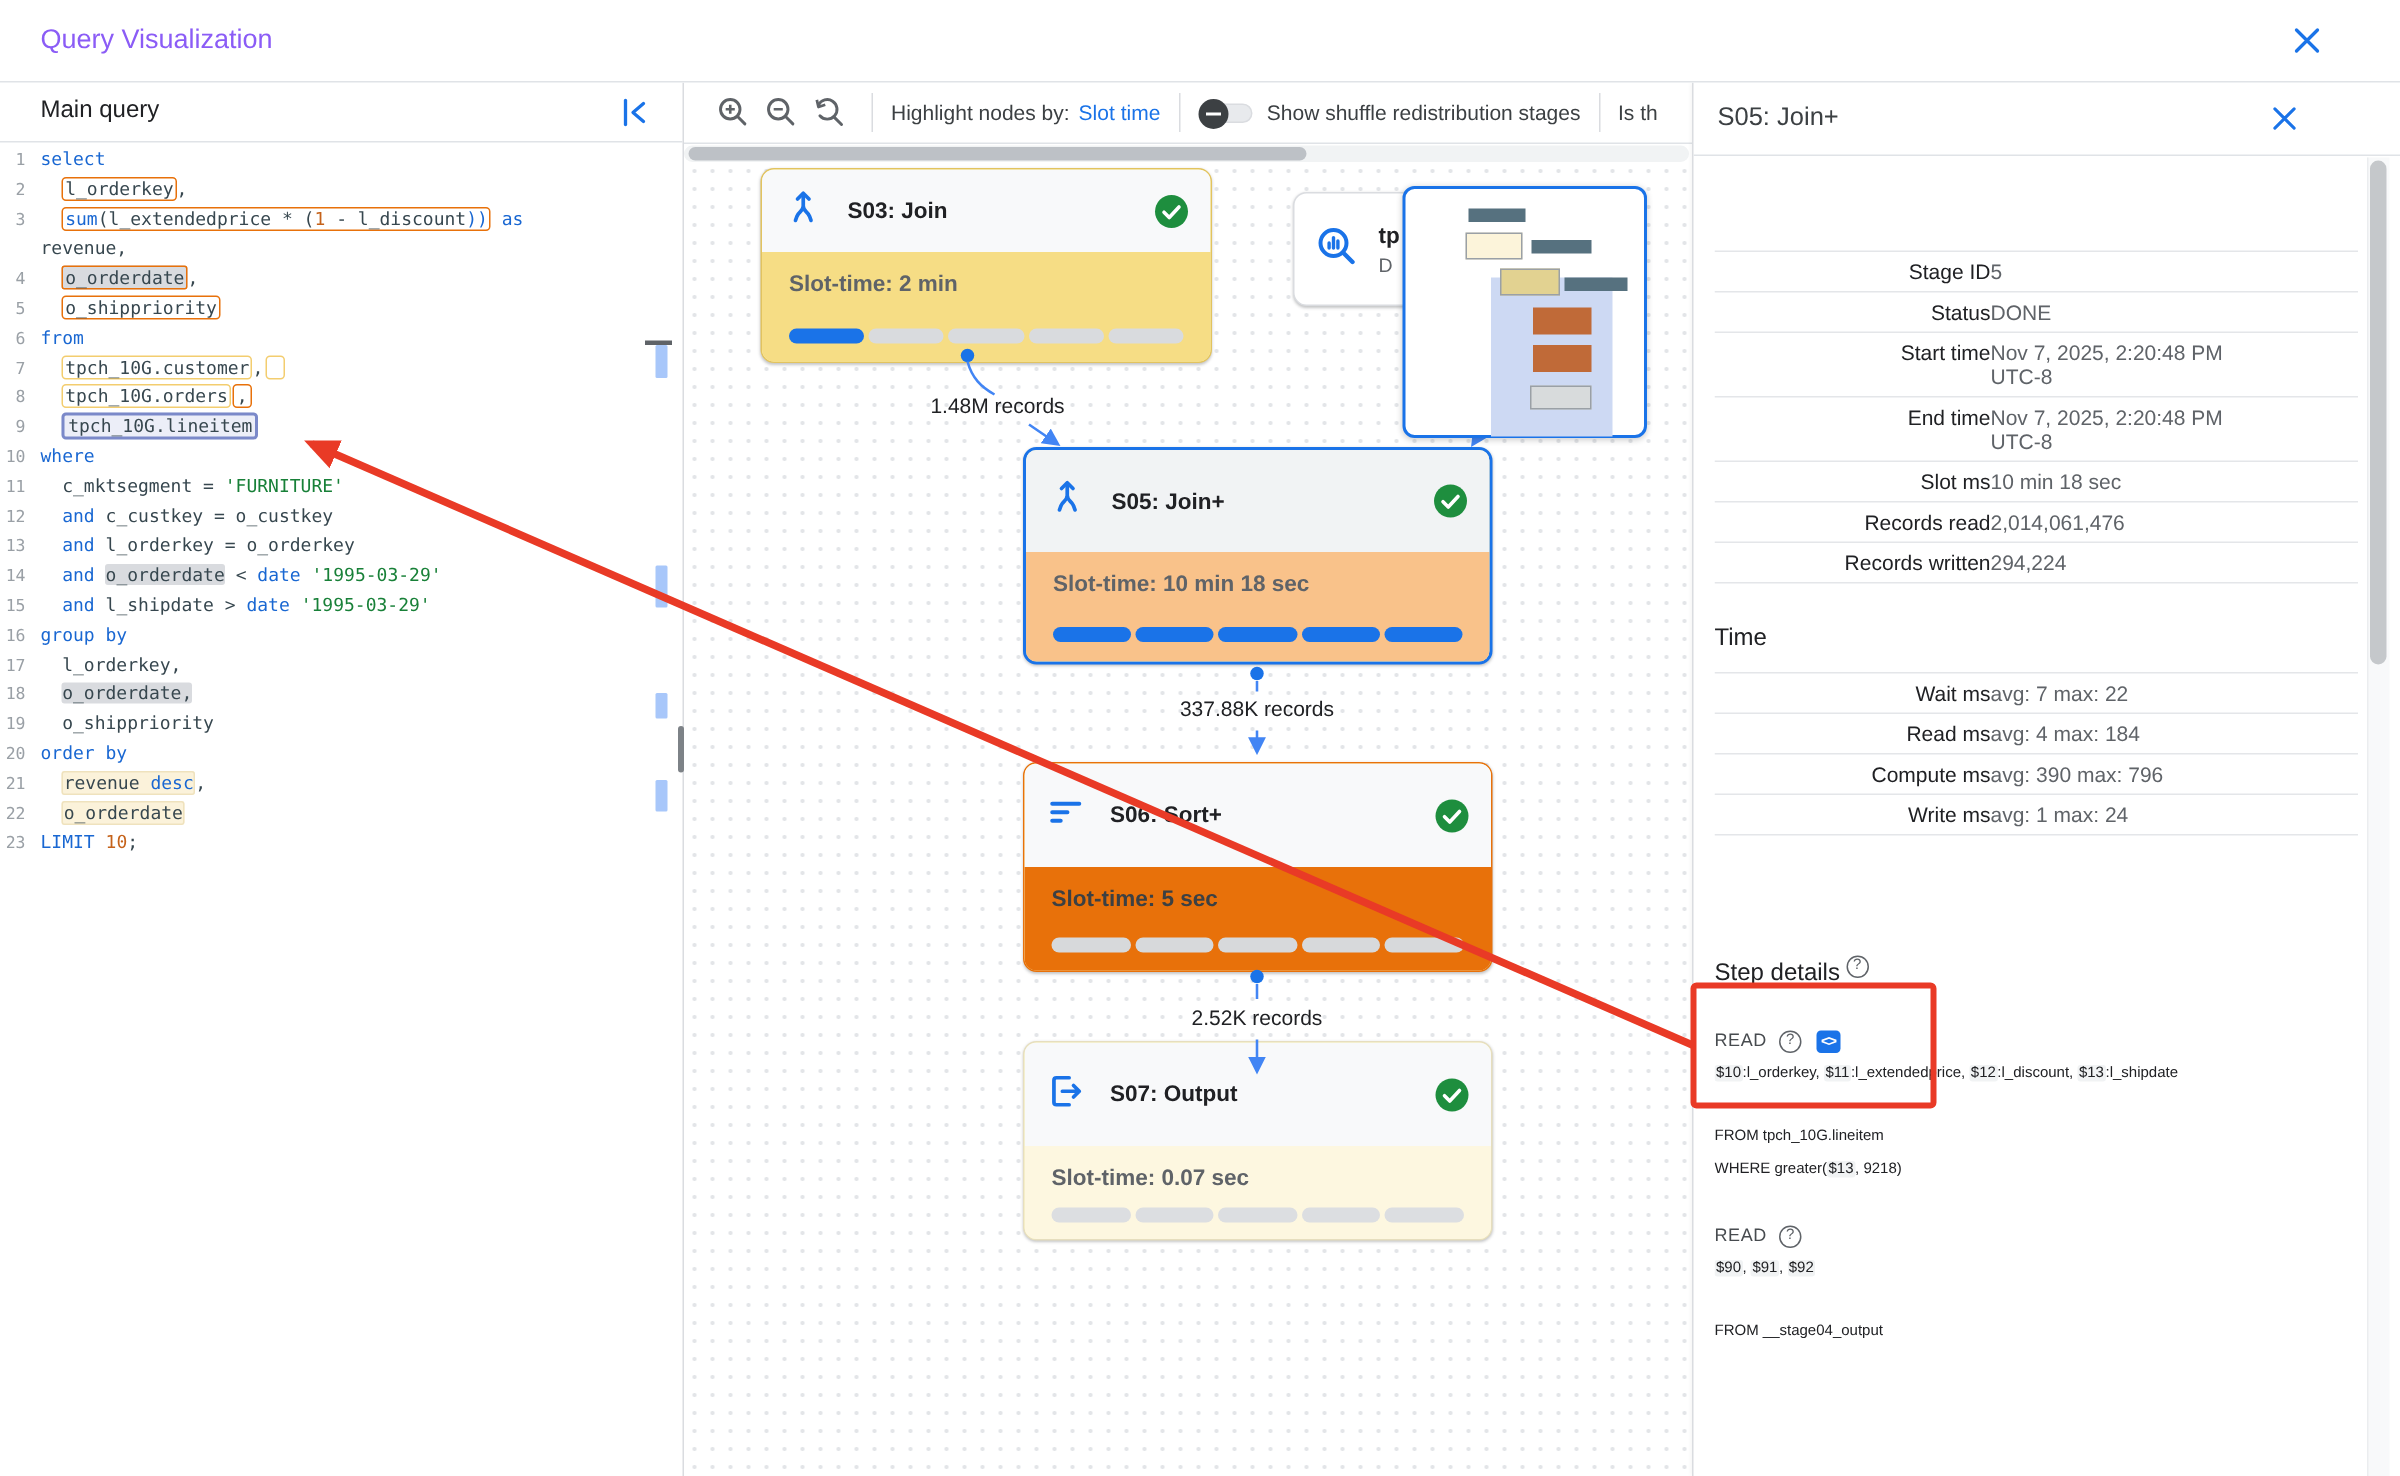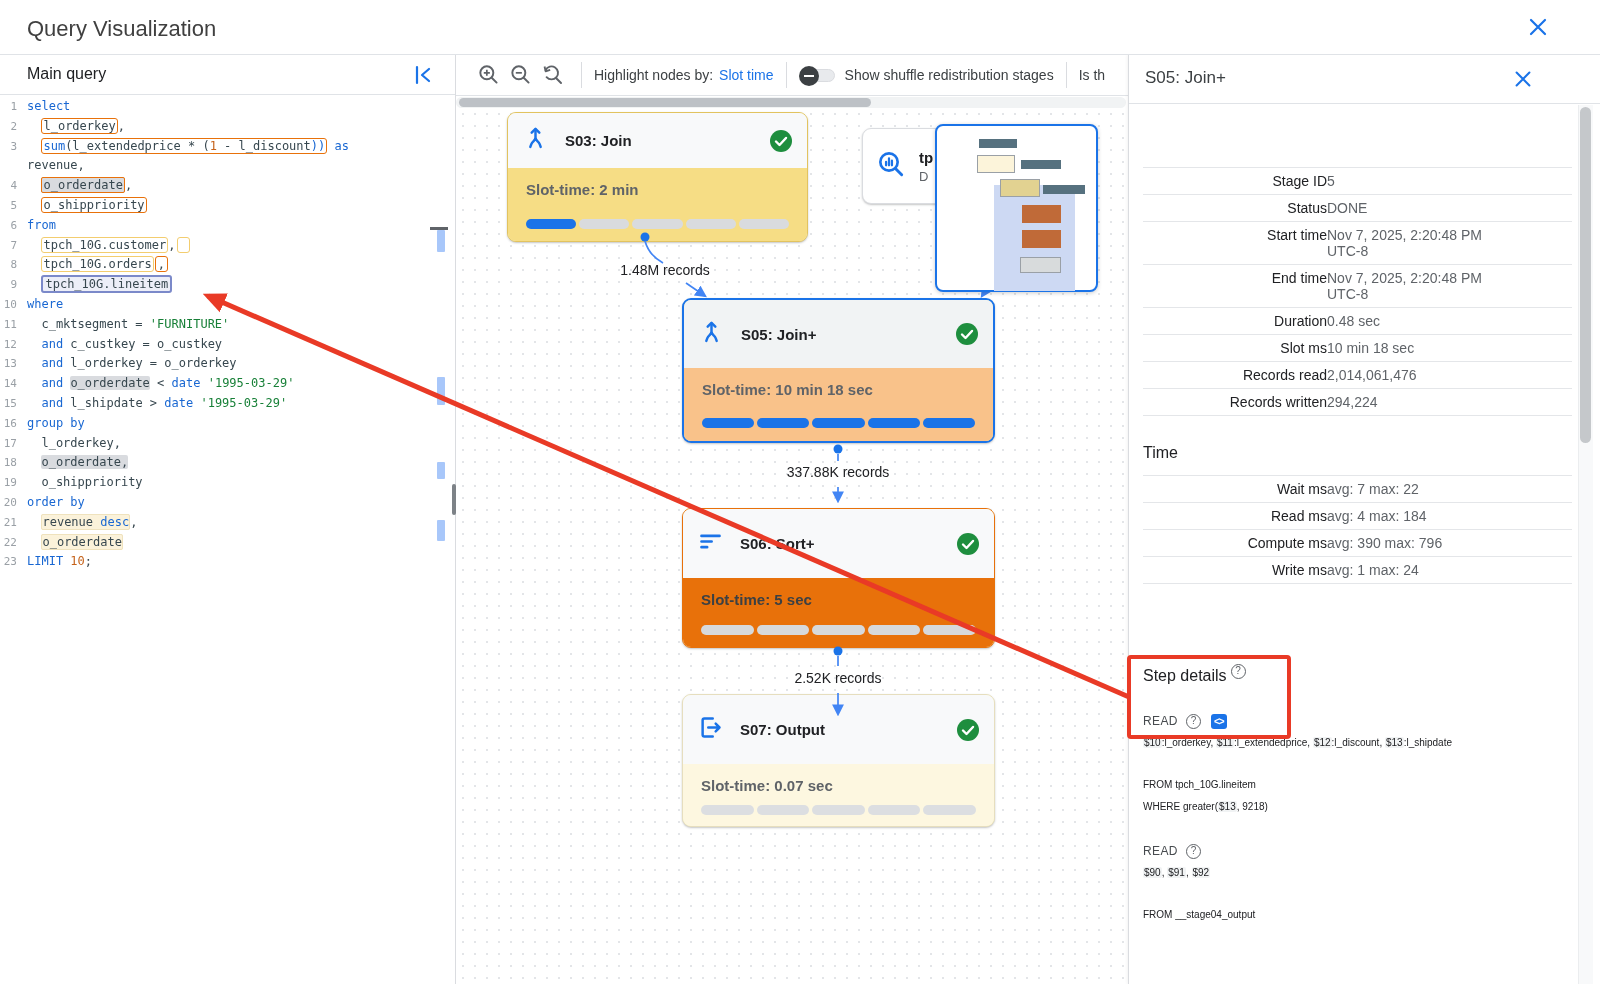--- a/index.html
+++ b/index.html
@@ -1,21 +1,21 @@
 <!DOCTYPE html>
 <html><head>
 <meta charset="utf-8">
 <style>
   * { margin:0; padding:0; box-sizing:border-box; }
   html,body { width:1600px; height:984px; }
   body { position:relative; overflow:hidden; background:#fff; font-family:"Liberation Sans",sans-serif; color:#202124; }
 
   
   .dialog-header { position:absolute; left:0; top:0; width:1600px; height:55px; background:#fff; border-bottom:1px solid #e0e3e7; z-index:20; }
-  .dialog-title { position:absolute; left:27px; top:16px; font-size:22px; color:#404040; }
+  .dialog-title { position:absolute; left:27px; top:16px; font-size:18px; color:#8b5cf6; }
   .icon-btn { background:none; border:none; cursor:pointer; padding:0; }
   .dialog-close { position:absolute; left:1526px; top:15px; width:24px; height:24px; }
 
   
   .code-panel { position:absolute; left:0; top:55px; width:456px; bottom:0; background:#fff; border-right:1px solid #dadce0; z-index:5; }
   .code-header { position:relative; height:40px; border-bottom:1px solid #e0e3e7; }
   .code-title { position:absolute; left:27px; top:10px; font-size:16px; color:#202124; }
   .collapse-btn { position:absolute; right:20px; top:8px; width:24px; height:24px; }
   #sql-lines { position:absolute; left:0; top:42px; right:0; }
   .sql-row { display:flex; height:19.8px; line-height:19.8px; font-family:"DejaVu Sans Mono",monospace; font-size:12px; white-space:pre; }
@@ -393,24 +393,20 @@
         </div>
         <div class="drow">
           <div class="dlabel">Start time</div>
           <div class="dvalue">Nov 7, 2025, 2:20:48 PM UTC-8</div>
         </div>
         <div class="drow">
           <div class="dlabel">End time</div>
           <div class="dvalue">Nov 7, 2025, 2:20:48 PM UTC-8</div>
         </div>
         <div class="drow">
-          <div class="dlabel">Duration</div>
-          <div class="dvalue">0.48 sec</div>
-        </div>
-        <div class="drow">
           <div class="dlabel">Slot ms</div>
           <div class="dvalue">10 min 18 sec</div>
         </div>
         <div class="drow">
           <div class="dlabel">Records read</div>
           <div class="dvalue">2,014,061,476</div>
         </div>
         <div class="drow">
           <div class="dlabel">Records written</div>
           <div class="dvalue">294,224</div>

